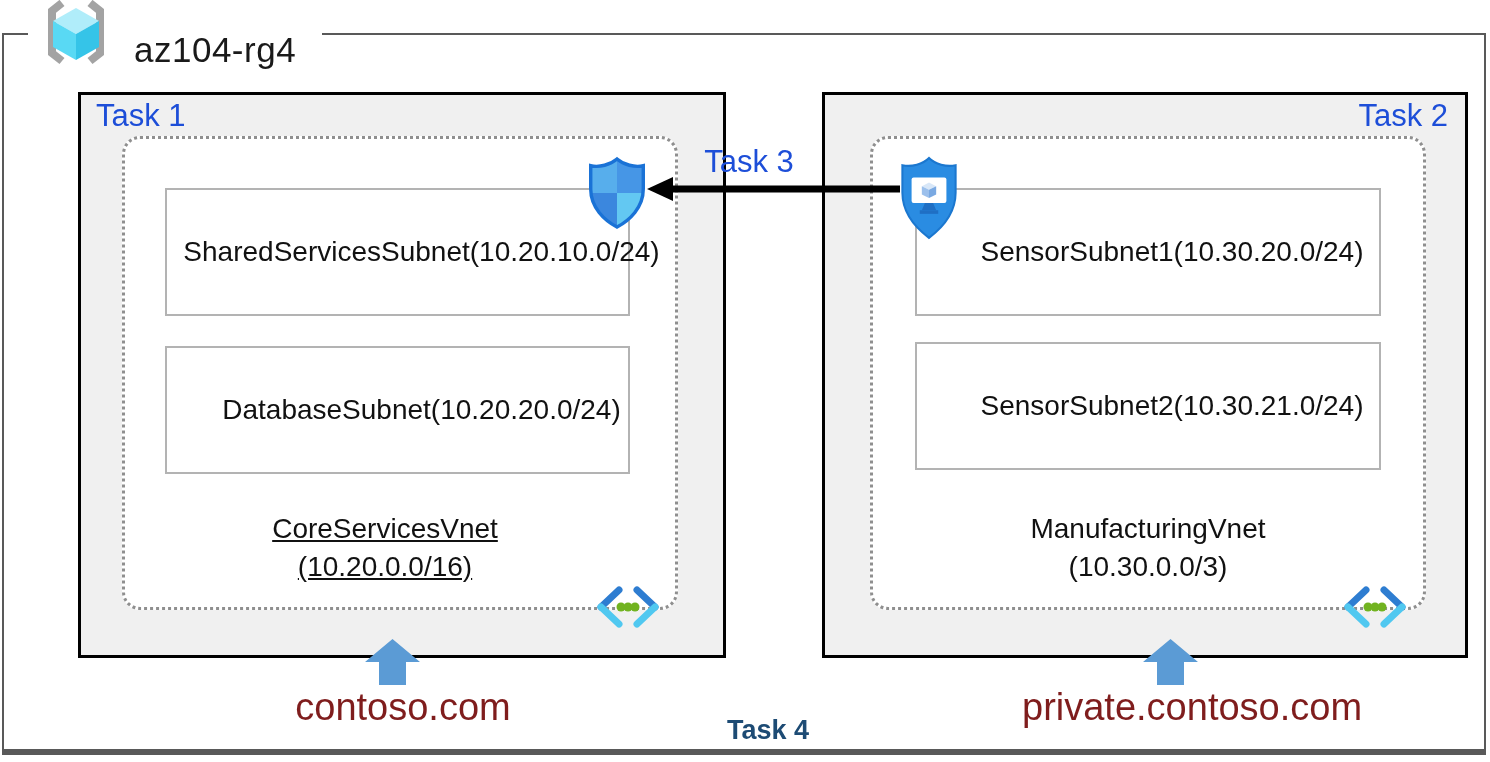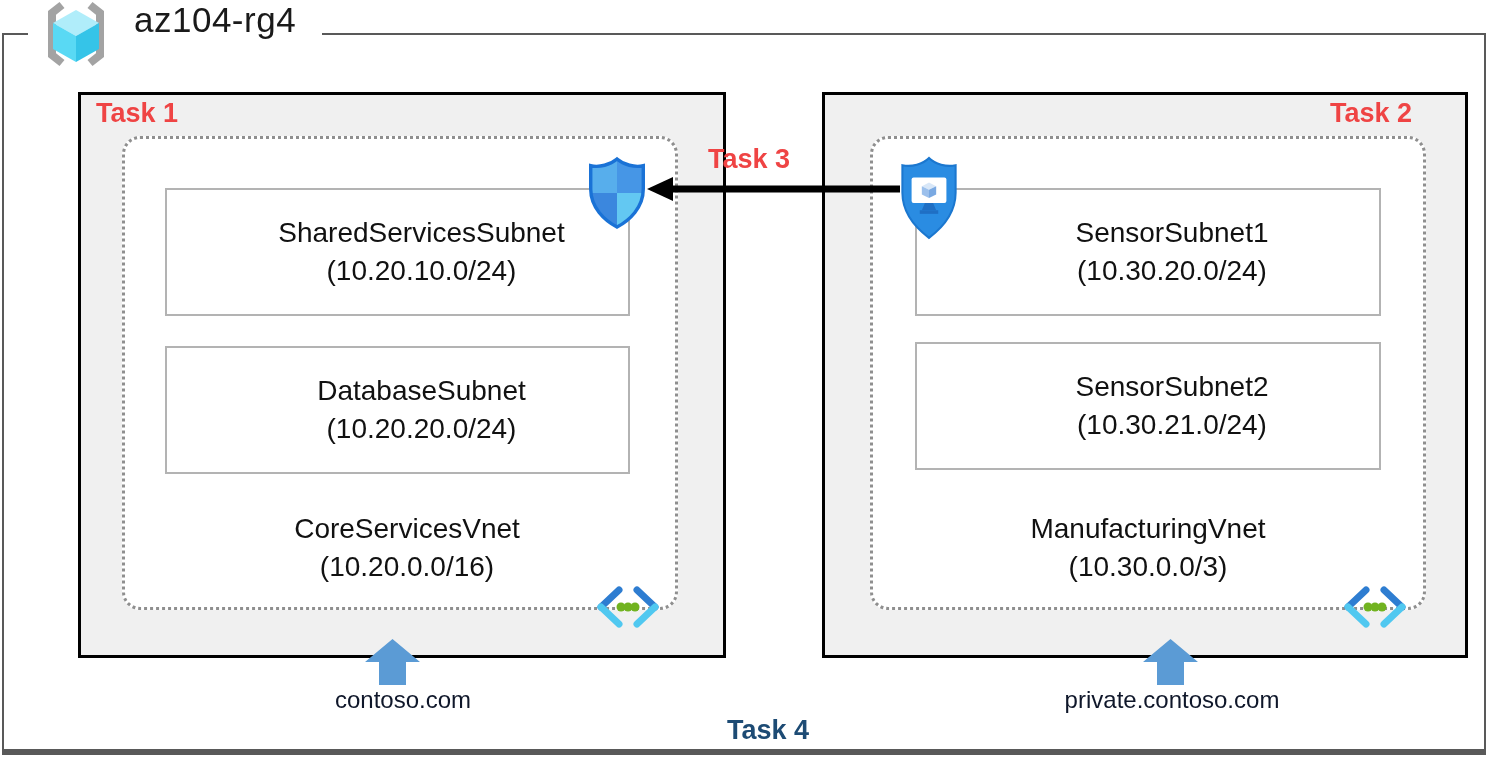--- a/index.html
+++ b/index.html
@@ -1,41 +1,41 @@
 <!DOCTYPE html>
 <html><head>
 <meta charset="utf-8">
 <style>
   html,body{margin:0;padding:0;background:#fff;}
   .canvas{position:relative;width:1490px;height:762px;background:#fff;overflow:hidden;
           font-family:"Liberation Sans",sans-serif;color:#111;}
   .frame{position:absolute;left:2px;top:33px;width:1484px;height:722px;
          border:2px solid #595959;border-bottom-width:6px;box-sizing:border-box;z-index:1;}
-  .rg-title{position:absolute;left:28px;top:0;height:70px;display:flex;align-items:flex-start;
+  .rg-title{position:absolute;left:28px;top:0;height:70px;display:flex;align-items:flex-end;
             gap:20px;background:#fff;padding:0 26px 0 10px;z-index:5;}
   .rg-title .rg-name{font-size:35px;color:#1a1a1a;letter-spacing:0.5px;}
   .task-box{position:absolute;top:92px;height:566px;background:#f0f0f0;
             border:3px solid #000;box-sizing:border-box;z-index:2;}
   .task-box.left{left:78px;width:648px;}
   .task-box.right{left:822px;width:646px;}
-  .task-label{position:absolute;font-weight:bold;font-size:27px;color:#ef4444;z-index:4;}
+  .task-label{position:absolute;font-weight:normal;font-size:31px;color:#1d4ed8;z-index:4;}
   .vnet-box{position:absolute;top:136px;width:556px;height:474px;background:#fff;
             border:3px dotted #8f8f8f;border-radius:18px;box-sizing:border-box;z-index:3;}
   .vnet-box.left{left:122px;}
   .vnet-box.right{left:870px;}
   .subnet-box{position:absolute;height:128px;background:#fff;border:2px solid #b3b3b3;
-              box-sizing:border-box;z-index:4;display:flex;flex-direction:column;
+              box-sizing:border-box;z-index:4;display:flex;flex-direction:row;
               align-items:center;justify-content:center;font-size:28px;line-height:1.35;padding-left:48px;}
   .vnet-label{position:absolute;top:510px;width:556px;text-align:center;font-size:28px;
               line-height:1.35;z-index:4;}
-  .vnet-label.left{left:129px;}
+  .vnet-label.left{left:107px;text-decoration:underline;}
   .vnet-label.right{left:870px;}
   .icon-abs{position:absolute;z-index:6;}
   .arrow-svg{position:absolute;left:645px;top:174px;z-index:7;}
-  .bottom-label{position:absolute;text-align:center;font-size:24px;color:#0f172a;z-index:4;}
+  .bottom-label{position:absolute;text-align:center;font-size:38px;color:#7f1d1d;z-index:4;}
   .task34{font-weight:bold;font-size:27px;color:#1d4b74;}
   .up-arrow{position:absolute;z-index:5;}
 </style>
 </head>
 <body>
 
 <div class="canvas">
 
   <div class="frame"></div>
 
@@ -49,21 +49,21 @@
         <polygon points="61,23 38,36 38,62 61,49" fill="#35c4e8"></polygon>
       </svg>
     </span>
     <span class="rg-name">az104-rg4</span>
   </div>
 
   <div class="task-box left"></div>
   <div class="task-label" style="left:96px;top:98px;">Task 1</div>
 
   <div class="task-box right"></div>
-  <div class="task-label" style="left:1330px;top:98px;width:118px;text-align:left;">Task 2</div>
+  <div class="task-label" style="left:1330px;top:98px;width:118px;text-align:right;">Task 2</div>
 
   <div class="vnet-box left"></div>
   <div class="vnet-box right"></div>
 
   <div class="subnet-box" style="left:165px;top:188px;width:465px;">
     <span>SharedServicesSubnet</span>
     <span>(10.20.10.0/24)</span>
   </div>
   <div class="subnet-box" style="left:165px;top:346px;width:465px;">
     <span>DatabaseSubnet</span>

